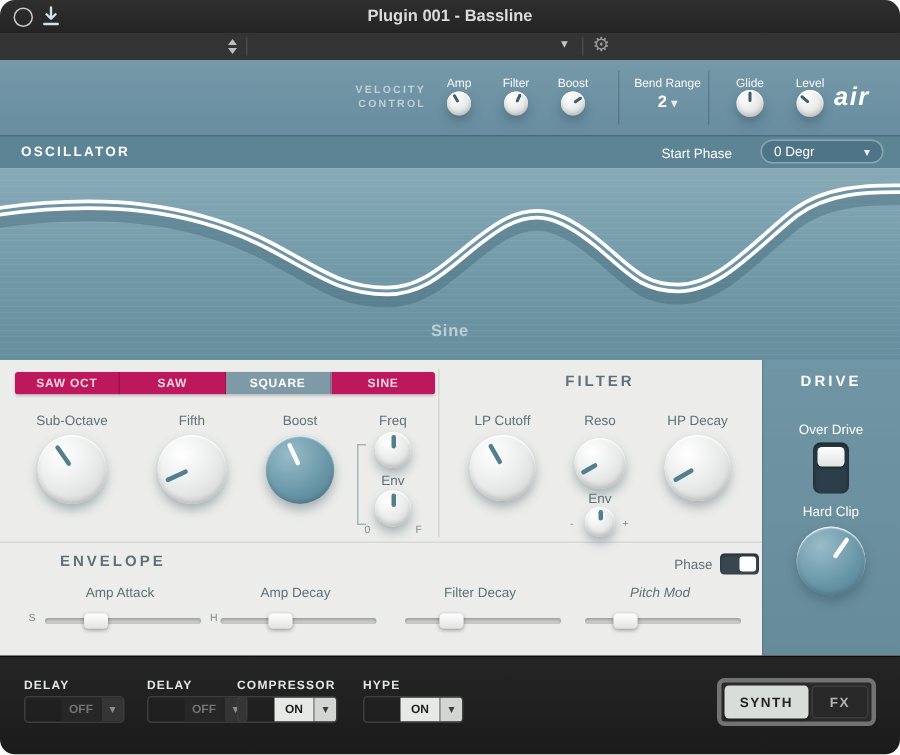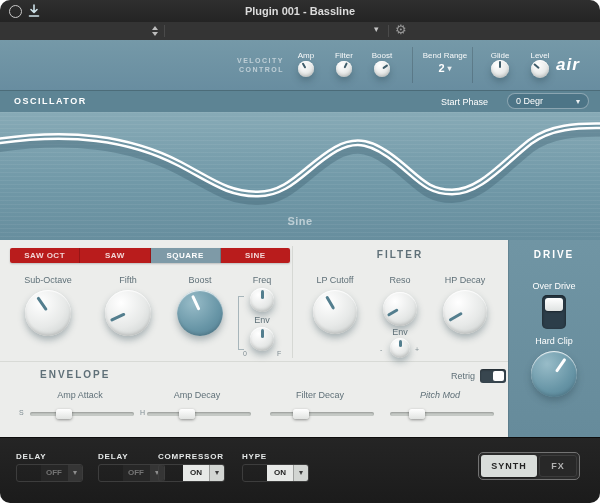--- a/index.html
+++ b/index.html
@@ -59,21 +59,21 @@
   .wave-svg{left:0;top:112px;width:600px;height:128px;}
   .wave-name{left:0;top:215px;width:600px;text-align:center;font-size:11px;font-weight:bold;letter-spacing:.5px;color:rgba(255,255,255,.55);}
 
   
   .main-panel{left:0;top:240px;width:600px;height:197px;background:#ecedeb;}
   .drive-panel{left:508px;top:240px;width:92px;height:197px;background:linear-gradient(#7095a4,#668b9b);border-left:1px solid rgba(0,0,0,.1);}
   .v-div{left:292px;top:246px;width:1px;height:112px;background:#d6d8d4;}
   .h-div{left:0;top:361px;width:508px;height:1px;background:#d8dad6;}
 
   .tabband{left:10px;top:248px;width:280px;height:15px;display:flex;border-radius:2px;overflow:hidden;box-shadow:0 1px 2px rgba(0,0,0,.2);}
-  .tab{flex:1;line-height:15px;text-align:center;font-size:8px;font-weight:bold;letter-spacing:.5px;color:rgba(255,255,255,.82);background:#b91c1c;border-right:1px solid rgba(0,0,0,.18);}
+  .tab{flex:1;line-height:15px;text-align:center;font-size:8px;font-weight:bold;letter-spacing:.5px;color:rgba(255,255,255,.82);background:#be185d;border-right:1px solid rgba(0,0,0,.18);}
   .tab:last-child{border-right:none;}
   .tab.active{background:#7e9aa7;color:#ffffff;}
 
   .lbl{position:absolute;width:100px;text-align:center;font-size:9px;color:#5f7078;}
   .sec-title{position:absolute;font-size:10px;font-weight:bold;letter-spacing:2px;color:#5f7078;}
   .sec-title-w{position:absolute;font-size:10px;font-weight:bold;letter-spacing:2px;color:#ffffff;text-align:center;}
   .scale-lbl{position:absolute;font-size:7px;color:#7e8c92;}
   .bracket{position:absolute;border-left:1px solid #a7b5ba;border-top:1px solid #a7b5ba;border-bottom:1px solid #a7b5ba;width:5px;}
 
   
@@ -90,21 +90,21 @@
   
   .bottombar{left:0;top:437px;width:600px;height:66px;background:linear-gradient(#252525,#1b1b1b);border-top:1px solid #0e0e0e;}
   .fx-label{position:absolute;top:452px;font-size:8px;font-weight:bold;letter-spacing:.8px;color:#e4e7e7;}
   .fx-btn{position:absolute;top:464px;height:16px;display:flex;border-radius:3px;overflow:hidden;border:1px solid #3d3d3d;padding-left:24px;}
   .fx-state{width:26px;line-height:16px;text-align:center;font-size:8px;font-weight:bold;}
   .fx-caret{width:14px;line-height:15px;text-align:center;font-size:8px;border-left:1px solid rgba(0,0,0,.25);}
   .fx-btn.off .fx-state{background:#272727;color:#747474;}
   .fx-btn.off .fx-caret{background:#353535;color:#8d8d8d;}
   .fx-btn.on .fx-state{background:#e7e9e7;color:#1d1d1d;}
   .fx-btn.on .fx-caret{background:#d2d5d2;color:#3a3a3a;}
-  .seg-wrap{left:478px;top:452px;height:22px;background:#2b2b2b;border:1px solid #737373;border-radius:5px;display:flex;gap:2px;padding:2px;box-sizing:content-box;}
+  .seg-wrap{left:478px;top:452px;height:22px;background:#2b2b2b;border:3px solid #737373;border-radius:5px;display:flex;gap:2px;padding:2px;box-sizing:content-box;}
   .seg{border-radius:3px;font-size:9px;font-weight:bold;letter-spacing:1px;line-height:22px;text-align:center;}
   .seg.synth{width:56px;background:#d9ddda;color:#232323;box-shadow:0 1px 2px rgba(0,0,0,.4);}
   .seg.fx{width:38px;background:#282828;color:#b3b3b3;border:1px solid #3c3c3c;line-height:20px;box-sizing:border-box;}
 </style>
 </head>
 <body>
 
 <div class="plugin">
 
   <div class="abs titlebar"></div>
@@ -275,21 +275,21 @@
     <div class="od-thumb"></div>
   </div>
   <div class="drive-lbl" style="top:336px;">Hard Clip</div>
   <div class="knob teal" style="left:531px;top:351px;width:46px;height:46px;">
     <div class="ind-wrap" style="transform: rotate(35deg);">
         <div class="ind"></div>
       </div>
   </div>
 
   <div class="sec-title" style="left:16px;top:369px;padding-left:24px;">ENVELOPE</div>
-  <div class="lbl" style="left:375px;top:371px;text-align:right;">Retrig</div>
+  <div class="lbl" style="left:375px;top:371px;text-align:right;">Phase</div>
   <div class="abs retrig-toggle">
     <div class="retrig-thumb"></div>
   </div>
 
   <div class="lbl" style="left:30px;top:390px;">Amp Attack</div>
   <div class="scale-lbl" style="left:19px;top:409px;">S</div>
   <div class="sl-track" style="left:30px;">
     <div class="sl-handle" style="left: 33%;"></div>
   </div>
   <div class="scale-lbl" style="left:140px;top:409px;">H</div>

